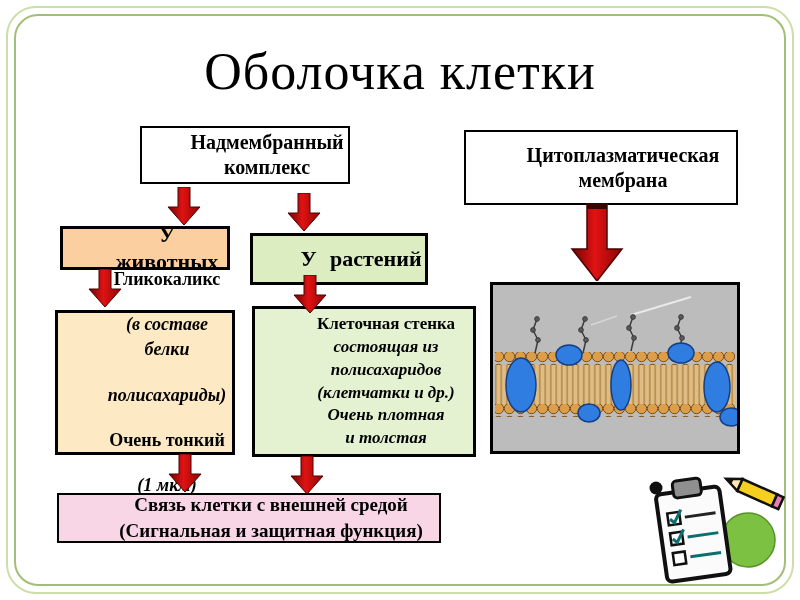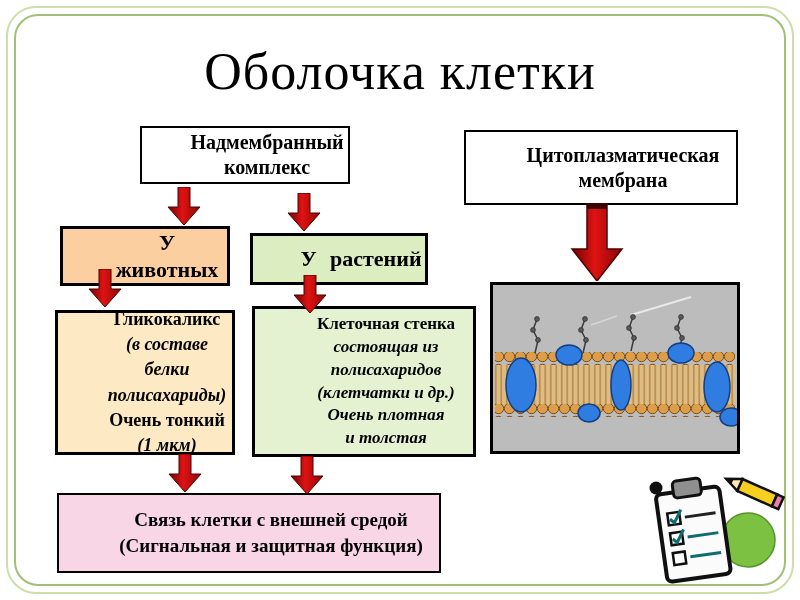--- a/index.html
+++ b/index.html
@@ -6,25 +6,25 @@
   #slide{position:relative;width:800px;height:600px;background:#ffffff;overflow:hidden;
          font-family:"Liberation Serif","DejaVu Serif",serif;color:#000;}
   .frame-outer{position:absolute;inset:6px;border:2px solid #ccdfa8;border-radius:30px;pointer-events:none;}
   .frame-inner{position:absolute;inset:14px;border:2px solid #a2bf77;border-radius:24px;pointer-events:none;}
   .title{position:absolute;top:42px;left:0;right:0;text-align:center;font-weight:normal;
          font-size:52px;letter-spacing:1px;}
   .fbox{position:absolute;border:2px solid #000;background:#fff;font-weight:bold;text-align:center;
         display:flex;flex-direction:column;justify-content:center;box-sizing:border-box;line-height:1.25;padding-left:44px;}
   .supra{left:140px;top:126px;width:210px;height:58px;font-size:20px;}
   .cyto{left:464px;top:130px;width:274px;height:75px;font-size:20px;}
-  .animals{left:60px;top:226px;width:170px;height:60px;background:#fbcfa0;font-size:22px;border-width:3px;word-spacing:8px;}
+  .animals{left:60px;top:226px;width:170px;height:44px;background:#fbcfa0;font-size:22px;border-width:3px;word-spacing:8px;}
   .plants{left:250px;top:233px;width:178px;height:52px;background:#dcedc2;font-size:22px;border-width:3px;word-spacing:8px;}
-  .glyco{left:55px;top:310px;width:180px;height:145px;background:#fde9c4;font-size:18px;border-width:3px;line-height:1.4;}
+  .glyco{left:55px;top:310px;width:180px;height:145px;background:#fde9c4;font-size:18px;border-width:3px;line-height:1.4;gap:20px;}
   .cellwall{left:252px;top:306px;width:224px;height:151px;background:#e4f2d2;font-size:17px;border-width:3px;line-height:1.35;}
-  .connection{left:57px;top:493px;width:384px;height:80px;background:#f9d6e6;font-size:19px;border-width:2px;line-height:1.35;}
+  .connection{left:57px;top:493px;width:384px;height:50px;background:#f9d6e6;font-size:19px;border-width:2px;line-height:1.35;}
   .it{font-style:italic;}
   .arrow{position:absolute;}
   .membrane{position:absolute;left:490px;top:282px;width:250px;height:172px;border:3px solid #000;
             box-sizing:border-box;background:#bcbcbc;}
   .membrane svg{display:block;}
   .corner-art{position:absolute;left:634px;top:474px;width:152px;height:120px;}
 </style>
 </head>
 <body>
 

